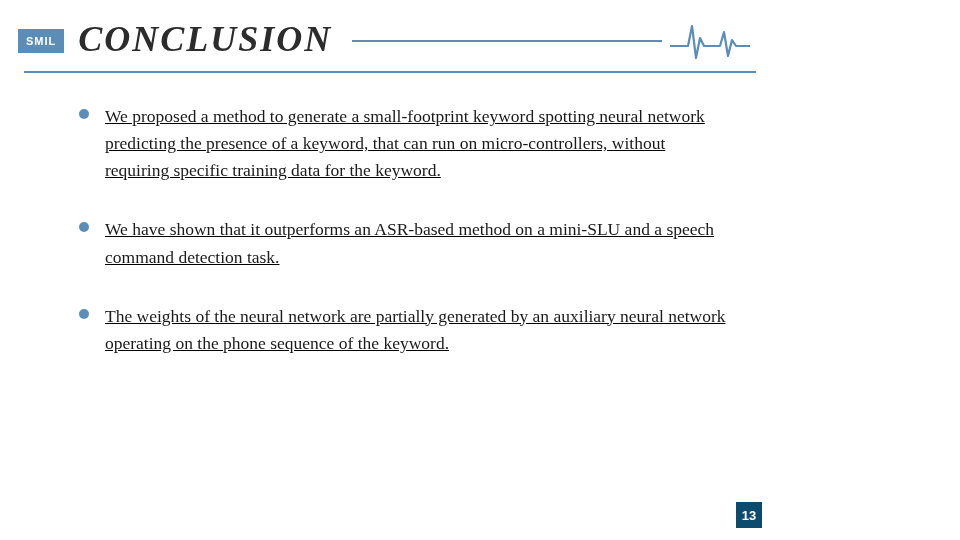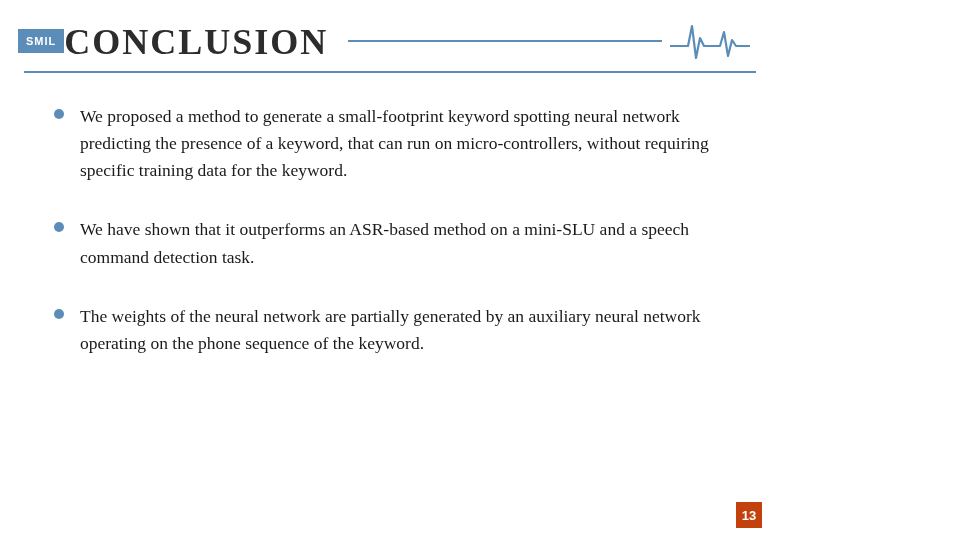--- a/index.html
+++ b/index.html
@@ -40,22 +40,24 @@
       letter-spacing: 1px;
       padding: 6px 8px;
       font-family: Arial, sans-serif;
       min-width: 42px;
       text-align: center;
       flex-shrink: 0;
     }
 
     .title-area {
       display: flex;
-      align-items: flex-end;
+      align-items: flex-start;
       flex: 1;
+      margin-left: 14px;
+      font-style: italic;
     }
 
     .slide-title {
       font-size: 36px;
       font-weight: bold;
       color: #2c2c2c;
       letter-spacing: 2px;
       font-family: 'Palatino Linotype', 'Georgia', serif;
     }
 
@@ -77,21 +79,22 @@
     
     .divider {
       width: calc(100% - 48px);
       margin: 8px 24px 0 24px;
       height: 2px;
       background: #5b8db8;
     }
 
     
     .content {
-      padding: 30px 50px 20px 54px;
+      padding: 30px 50px 20px 79px;
+      text-decoration: underline;
     }
 
     .bullet-item {
       display: flex;
       align-items: flex-start;
       margin-bottom: 32px;
     }
 
     .bullet-dot {
       width: 10px;
@@ -110,21 +113,21 @@
       font-family: 'Palatino Linotype', 'Georgia', serif;
     }
 
     
     .page-number {
       position: absolute;
       bottom: 12px;
       right: 18px;
       width: 26px;
       height: 26px;
-      background: #c2410c;
+      background: #0c4a6e;
       color: #ffffff;
       font-size: 13px;
       font-family: Arial, sans-serif;
       display: flex;
       align-items: center;
       justify-content: center;
       font-weight: bold;
     }
   </style>
 </head>

